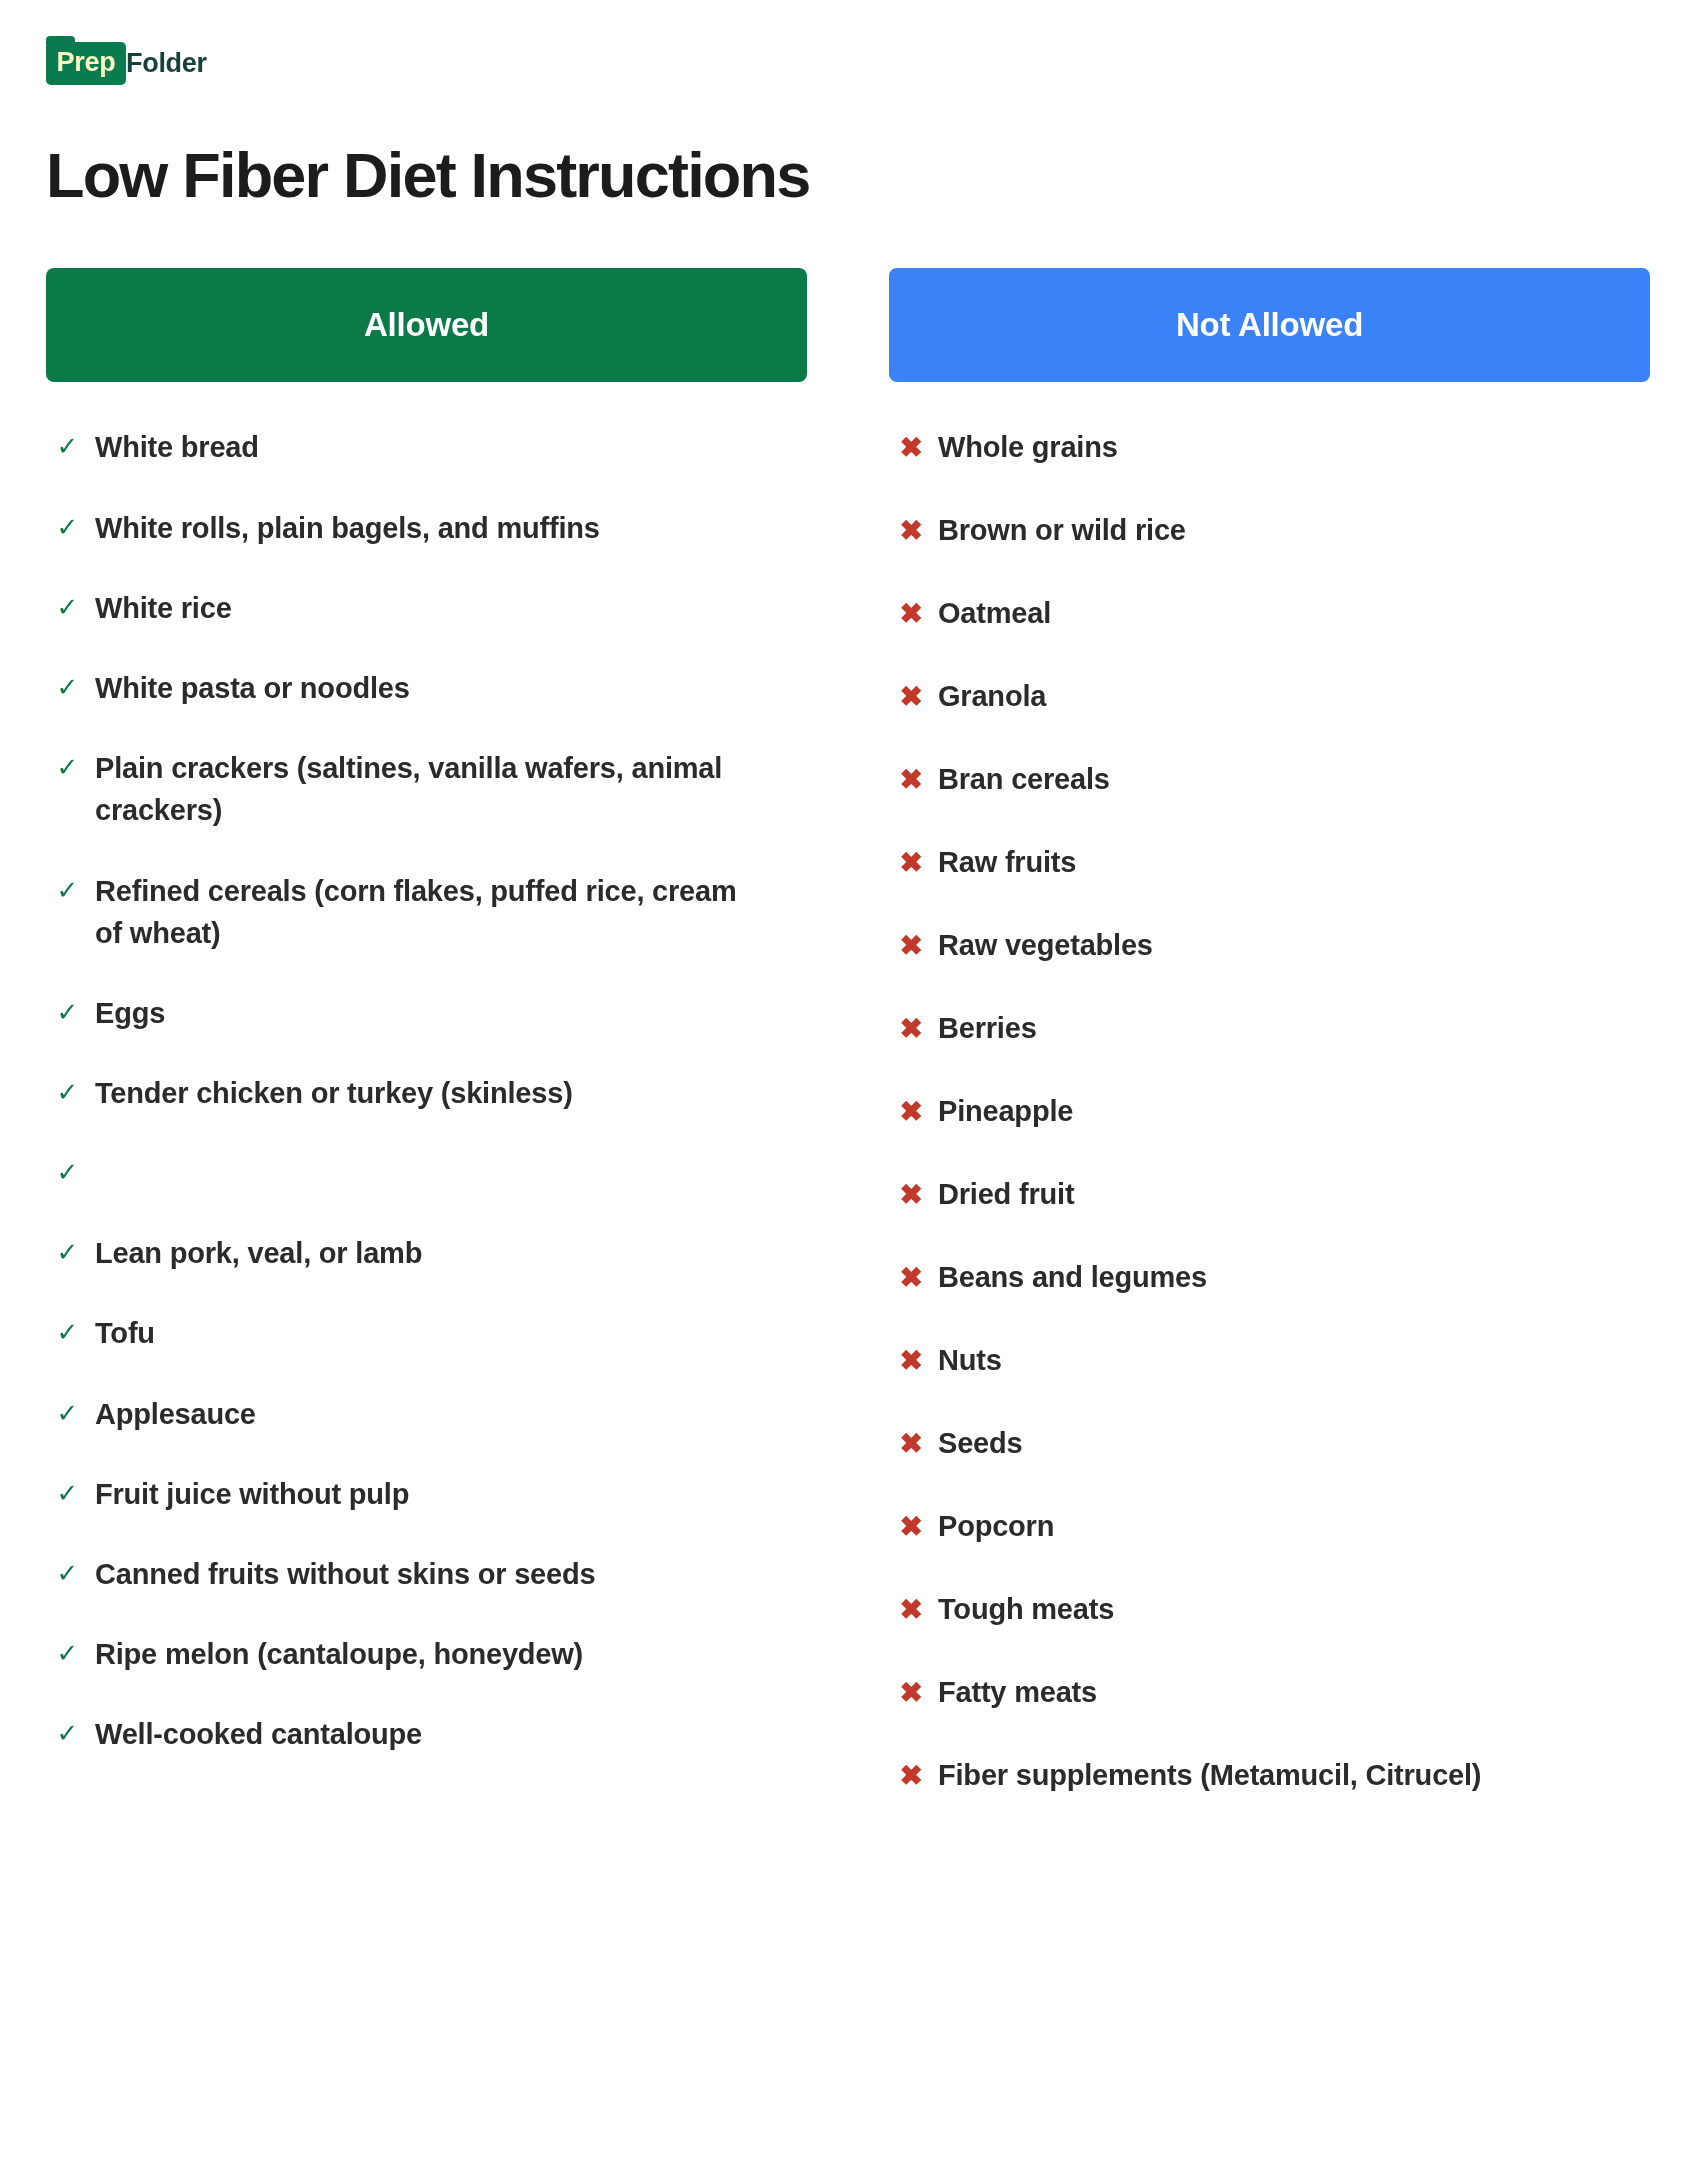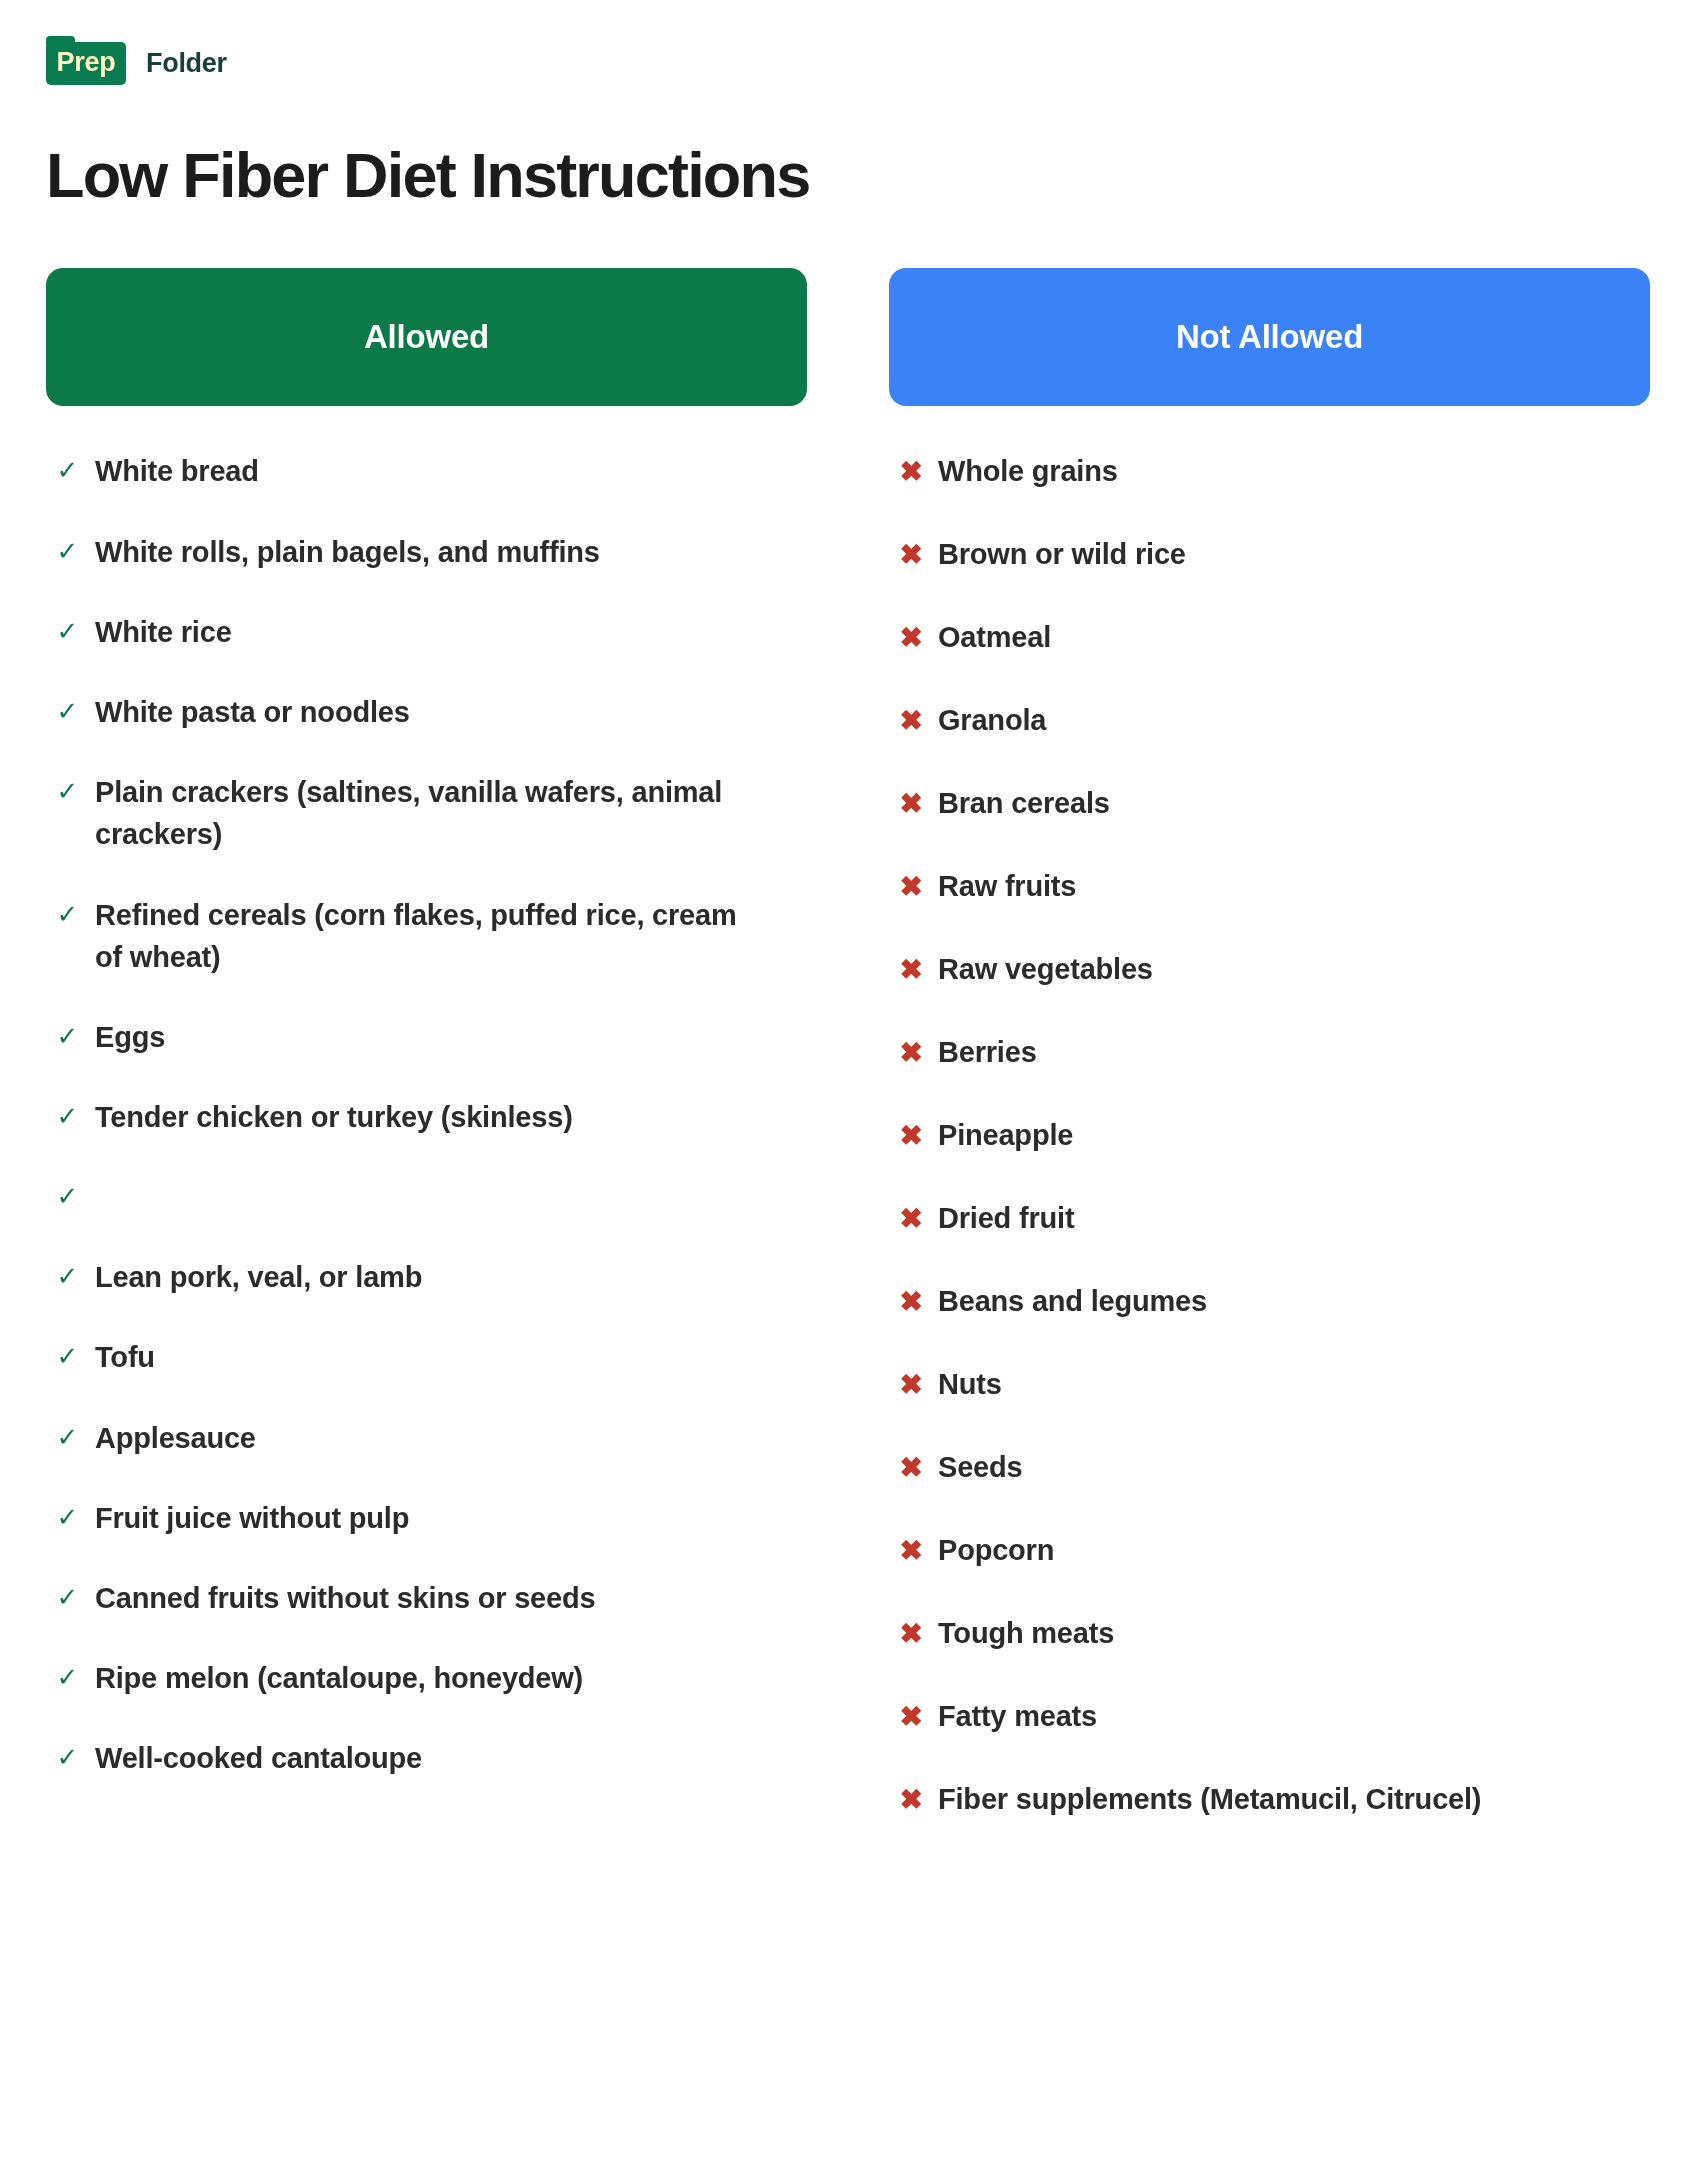--- a/index.html
+++ b/index.html
@@ -51,21 +51,21 @@
     width: 29px;
     height: 9.8px;
     background: #0a7a4f;
     border-radius: 4.1px 4.1px 0 0;
   }
   .logo-word {
     font-size: 27px;
     font-weight: bold;
     color: #17403a;
     letter-spacing: -0.3px;
-    margin-left: 20px;
+    margin-left: 0;
   }
 
   
   .page-title {
     font-size: 63px;
     font-weight: bold;
     letter-spacing: -1.8px;
     color: #1c1c1c;
     margin: 0 0 60px 0;
     line-height: 1.05;
@@ -75,22 +75,22 @@
   .columns {
     display: flex;
     gap: 82px;
     align-items: flex-start;
   }
   .column {
     width: 761px;
     flex: 0 0 761px;
   }
   .col-header {
-    height: 138px;
-    border-radius: 17px;
+    height: 114px;
+    border-radius: 8px;
     display: flex;
     align-items: center;
     justify-content: center;
     color: #ffffff;
     font-size: 33px;
     font-weight: bold;
     letter-spacing: -0.2px;
   }
   .col-header.allowed { background: #0b7a48; }
   .col-header.not-allowed { background: #3b82f6; text-align: center; }

